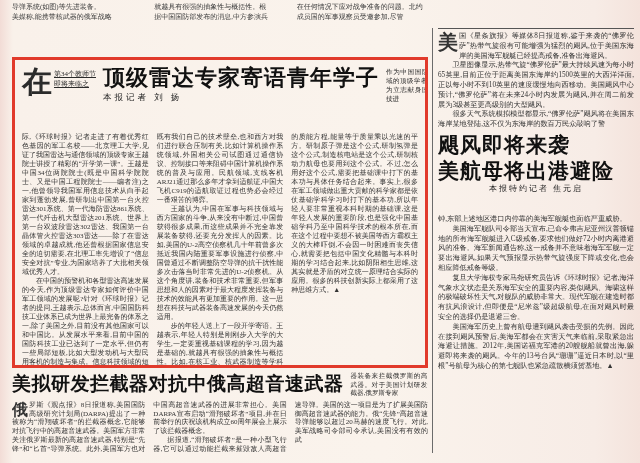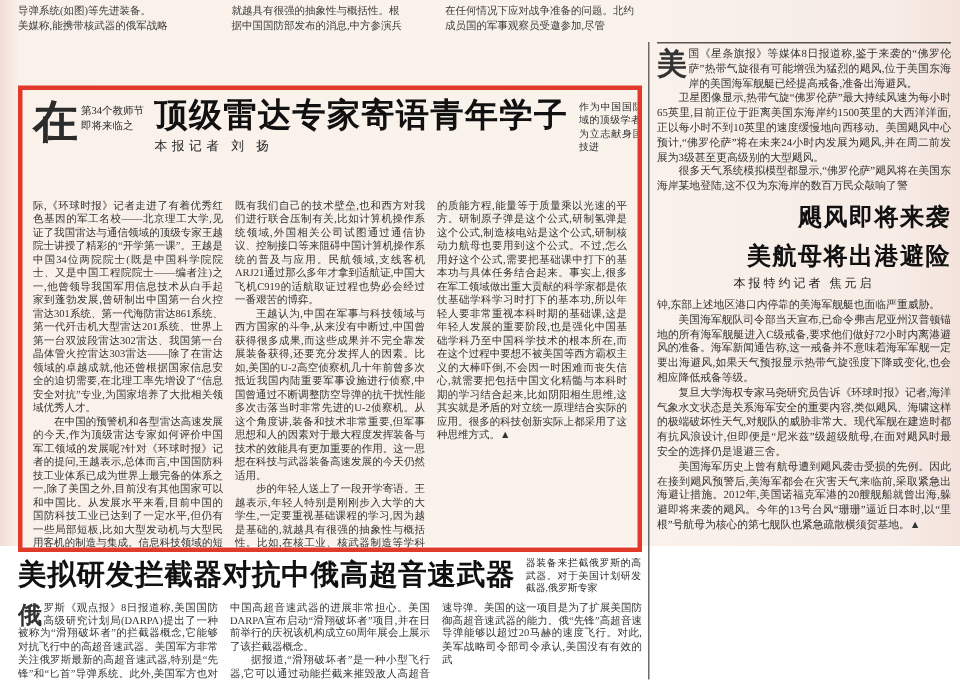--- a/index.html
+++ b/index.html
@@ -1,35 +1,35 @@
 <!DOCTYPE html>
 <html><head>
 <meta charset="utf-8">
 <style>
   html,body{margin:0;padding:0;}
   body{width:640px;height:463px;overflow:hidden;font-family:"Liberation Serif",serif;}
-  .page{position:relative;width:640px;height:364px;
+  .page{position:relative;width:640px;height:463px;
     background:linear-gradient(90deg,#f2dcd6 0px,#f9f1ea 13px,#faf3ec 60%,#f7ece6 93%,#f4e3dc 100%);
     color:#2b2b2b;}
   p{margin:0;text-indent:2em;}
   p.cont{text-indent:0;}
 
   
   .top-strip{position:absolute;left:12px;top:0;width:419px;height:54px;display:flex;gap:8px;
     font-size:7px;line-height:9.5px;text-align:justify;overflow:hidden;padding-top:3px;box-sizing:border-box;color:#3a3a3a;}
   .top-strip .tcol{flex:1;overflow:hidden;}
   .top-strip p{text-indent:0;}
 
   
   .red-box{position:absolute;left:12px;top:57px;width:416px;height:311px;box-sizing:border-box;
     border:3px solid #e13a2b;padding:5px 7px 4px 7px;overflow:hidden;}
   .rb-header{display:flex;gap:7px;align-items:flex-start;height:46px;}
   .lead-left{width:74px;display:flex;gap:2px;flex-shrink:0;}
   .lead-left .big-char{font-size:30px;line-height:34px;font-weight:bold;font-family:"Liberation Serif",serif;}
-  .lead-left .small-lines{font-size:7px;line-height:10px;padding-top:4px;}
+  .lead-left .small-lines{font-size:7px;line-height:10px;padding-top:4px;text-decoration:underline;}
   .rb-center{flex:1;}
   .rb-headline{font-family:"DejaVu Sans","Liberation Sans",sans-serif;font-weight:bold;font-size:22px;
     line-height:26px;letter-spacing:1px;color:#111;white-space:nowrap;}
   .rb-byline{font-size:8.5px;line-height:12px;letter-spacing:3px;color:#222;}
   .lead-right{width:64px;flex-shrink:0;font-size:6.6px;line-height:9px;text-align:justify;padding-top:2px;}
   .rb-body{margin-top:22px;height:243px;column-count:3;column-gap:8px;column-fill:auto;
     font-size:7px;line-height:9px;text-align:justify;overflow:hidden;color:#333;}
 
   
   .bottom-article{position:absolute;left:12px;top:372px;width:416px;height:91px;overflow:hidden;}
@@ -41,23 +41,23 @@
     font-size:7px;line-height:8.8px;text-align:justify;overflow:hidden;color:#333;}
   .dropcap{float:left;font-family:"DejaVu Sans","Liberation Sans",sans-serif;font-weight:bold;
     font-size:16px;line-height:17px;padding-right:1px;}
   .dropcap.big{font-size:20px;line-height:20px;}
 
   
   .v-divider{position:absolute;left:432px;top:28px;width:1px;height:425px;background:#6b6b6b;}
   .right-col{position:absolute;left:438px;top:28px;width:196px;height:430px;overflow:hidden;
     border-top:1px solid #555;padding-top:3px;box-sizing:border-box;
     font-size:7.2px;line-height:9.8px;text-align:justify;color:#333;}
-  .hc-headline{margin-top:5px;text-align:right;font-family:"Liberation Serif",serif;font-weight:bold;
-    color:#111;font-size:16px;line-height:21px;letter-spacing:1px;}
-  .hc-byline{text-align:center;font-size:8px;line-height:13px;letter-spacing:2px;color:#222;margin-bottom:4px;}
+  .hc-headline{margin-top:5px;text-align:left;font-family:"Liberation Serif",serif;font-weight:bold;
+    color:#111;font-size:21px;line-height:21px;letter-spacing:1px;}
+  .hc-byline{text-align:center;font-size:8px;line-height:13px;letter-spacing:2px;color:#222;margin-bottom:20px;}
 </style>
 </head>
 <body>
 
 <div class="page">
 
   <div class="top-strip">
     <div class="tcol">
         <p>导弹系统(如图)等先进装备。</p>
         <p>美媒称,能携带核武器的俄军战略</p>

